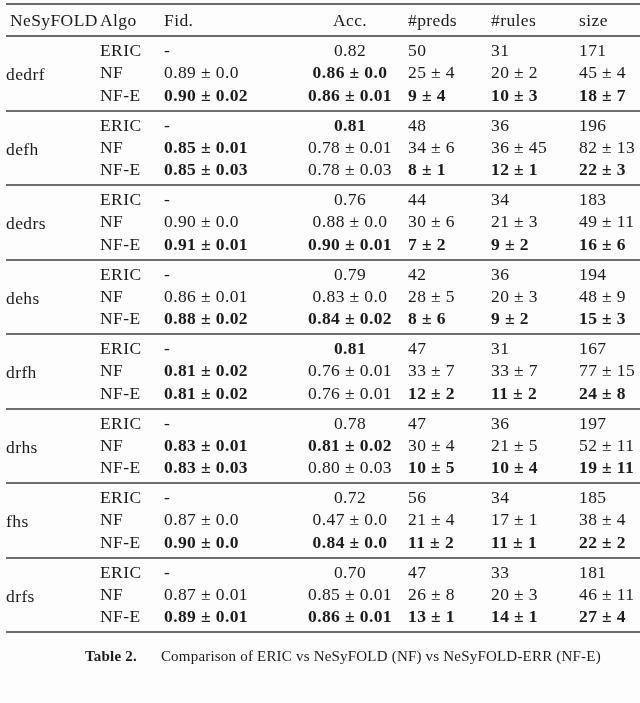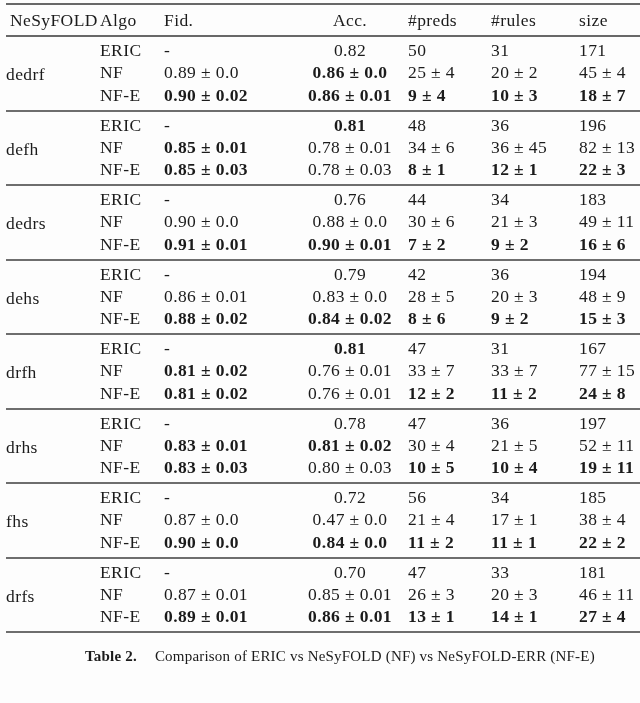--- a/index.html
+++ b/index.html
@@ -43,21 +43,21 @@
   .c-preds { width: 83px; }
   .c-rules { width: 88px; }
   .c-size  { width: 63px; }
   .bold { font-weight: bold; }
   .caption {
     margin: 15px 0 0 85px;
     font-size: 15px;
     white-space: nowrap;
     letter-spacing: 0.2px;
   }
-  .caption .cap-label { font-weight: bold; margin-right: 18px; text-align: right; }
+  .caption .cap-label { font-weight: bold; margin-right: 24px; text-align: right; }
 </style>
 </head>
 <body>
 
 <div class="page">
 
   <table class="results">
     <thead>
       <tr>
         <th class="c-dataset">NeSyFOLD</th>
@@ -266,21 +266,21 @@
           <td class="c-fid">-</td>
           <td class="c-acc">0.70</td>
           <td class="c-preds">47</td>
           <td class="c-rules">33</td>
           <td class="c-size">181</td>
         </tr>
         <tr>
           <td class="c-algo">NF</td>
           <td class="c-fid">0.87 ± 0.01</td>
           <td class="c-acc">0.85 ± 0.01</td>
-          <td class="c-preds">26 ± 3</td>
+          <td class="c-preds">26 ± 8</td>
           <td class="c-rules">20 ± 3</td>
           <td class="c-size">46 ± 11</td>
         </tr>
         <tr>
           <td class="c-algo">NF-E</td>
           <td class="c-fid bold">0.89 ± 0.01</td>
           <td class="c-acc bold">0.86 ± 0.01</td>
           <td class="c-preds bold">13 ± 1</td>
           <td class="c-rules bold">14 ± 1</td>
           <td class="c-size bold">27 ± 4</td>

